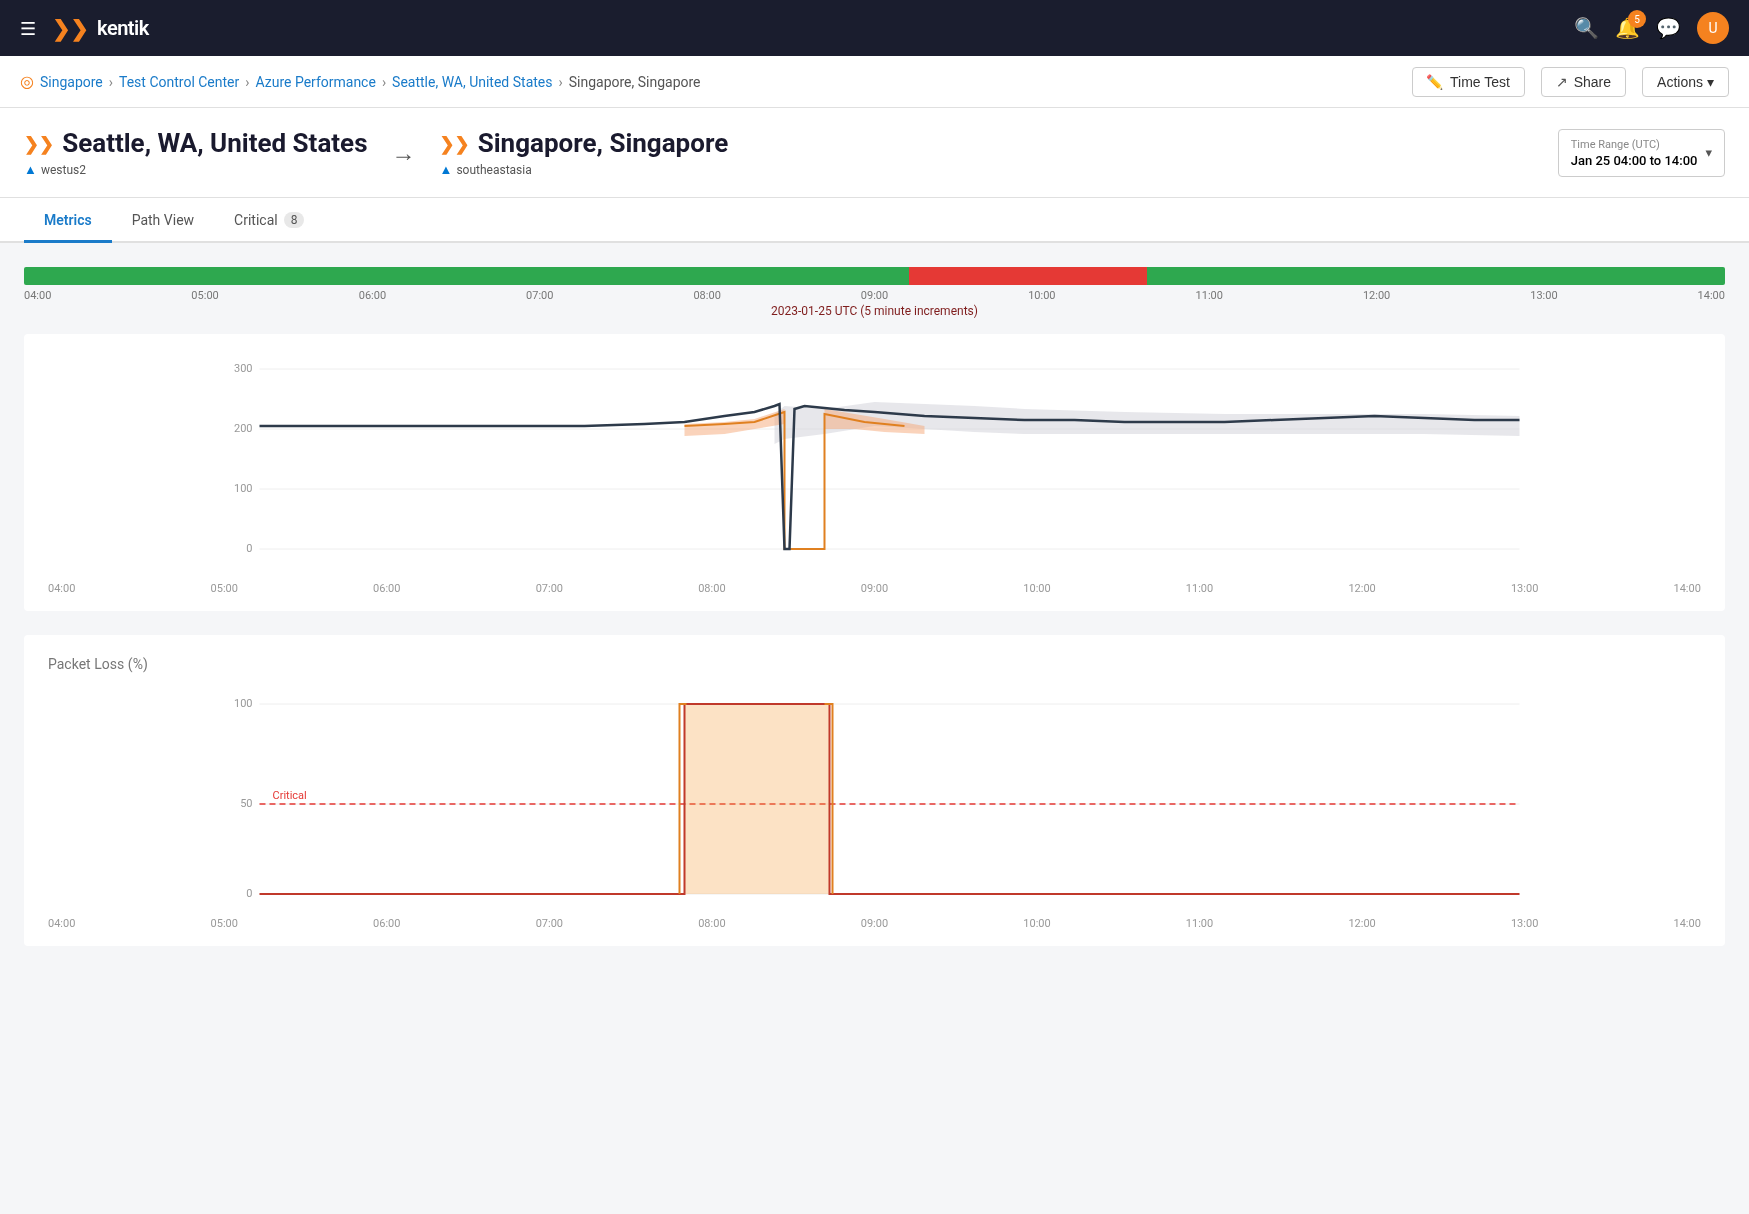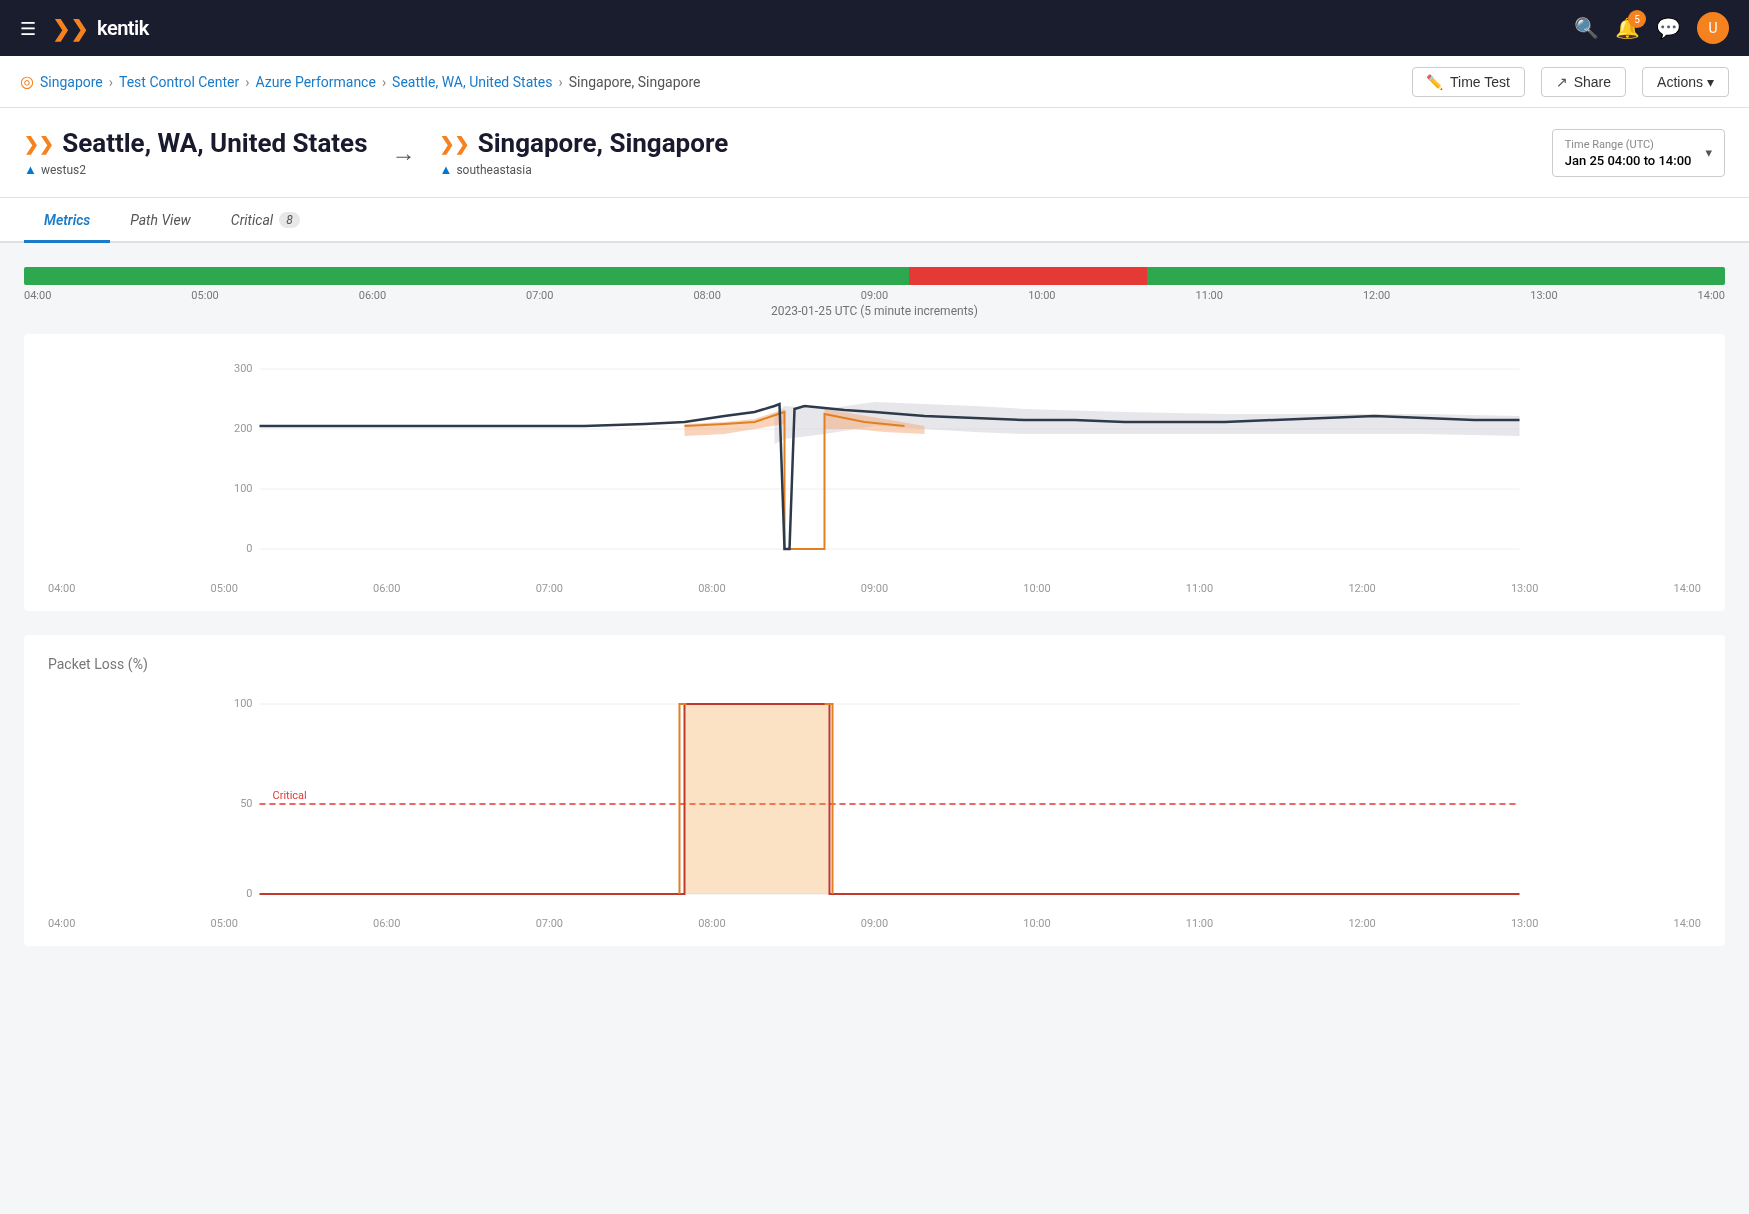--- a/index.html
+++ b/index.html
@@ -65,21 +65,21 @@
     }
     .route-info { display: flex; align-items: center; gap: 16px; }
     .location-block { display: flex; flex-direction: column; gap: 4px; }
     .location-icon-wrap { display: flex; align-items: center; gap: 8px; }
     .kentik-icon-sm { color: #f5821f; font-size: 18px; }
     .location-name { font-size: 26px; font-weight: 700; color: #1a1a2e; }
     .azure-tag { display: flex; align-items: center; gap: 4px; font-size: 12px; color: #555; }
     .azure-icon { color: #0078d4; font-size: 13px; }
     .arrow-icon { font-size: 24px; color: #555; margin: 0 8px; }
     .time-range-selector {
-      display: flex; align-items: center; gap: 6px;
+      display: flex; align-items: center; 
       border: 1px solid #ccc; border-radius: 4px;
       padding: 8px 12px; background: #fff; cursor: pointer;
       font-size: 13px;
     }
     .time-range-label { color: #888; font-size: 11px; }
     .time-range-value { font-size: 13px; color: #000000; font-weight: 500; }
 
     
     .tabs-bar {
       background: #fff;
@@ -88,21 +88,21 @@
       display: flex;
       align-items: flex-end;
     }
     .tab {
       padding: 14px 20px 12px;
       font-size: 14px;
       color: #555;
       cursor: pointer;
       border-bottom: 3px solid transparent;
       margin-bottom: -2px;
-      display: flex; align-items: center; gap: 6px; font-style: italic;
+      display: flex; align-items: center; gap: 6px;
     }
     .tab.active {
       color: #1a7bc9;
       border-bottom-color: #1a7bc9;
       font-weight: 600;
     }
     .badge {
       background: #e8e8e8; color: #555;
       border-radius: 10px; padding: 1px 7px; font-size: 12px;
     }
@@ -125,21 +125,21 @@
     .timeline-labels {
       display: flex;
       justify-content: space-between;
       font-size: 11px;
       color: #777;
       margin-top: 4px;
     }
     .timeline-subtitle {
       text-align: center;
       font-size: 12px;
-      color: #737373;
+      color: #7f1d1d;
       margin-top: 2px;
       margin-bottom: 16px;
     }
 
     
     .chart-section { background: #fff; border-radius: 4px; padding: 20px 24px 16px; margin-bottom: 24px; }
     .chart-title { font-size: 15px; font-weight: 600; color: #333; margin-bottom: 16px; }
     .chart-title span { font-weight: 400; color: #777; font-size: 14px; }
     .chart-area { position: relative; width: 100%; }
 

